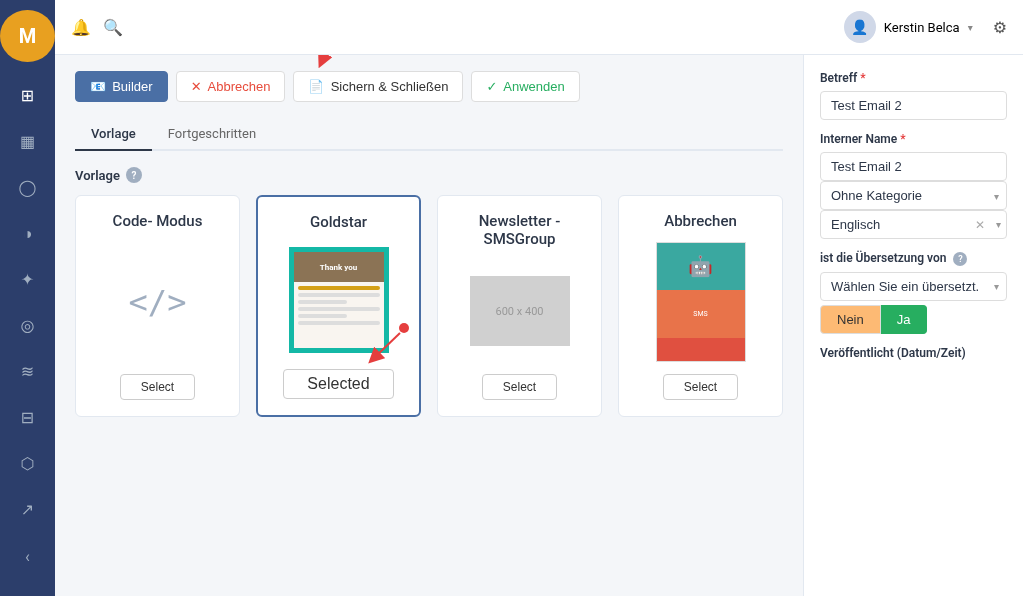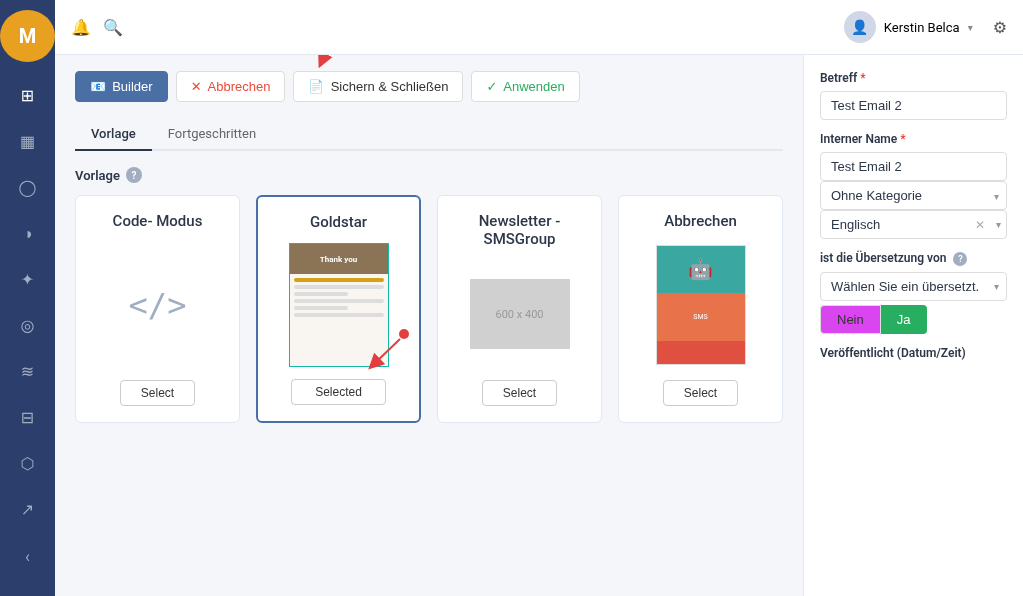--- a/index.html
+++ b/index.html
@@ -227,23 +227,23 @@
       display: flex;
       align-items: center;
       justify-content: center;
       color: #999;
       font-size: 11px;
     }
 
     
     .goldstar-preview {
       width: 100px;
-      height: 124px;
-      background: white;
-      border: 1px solid #14b8a6;
+      height: 106px;
+      background: white;
+      border: 5px solid #14b8a6;
       overflow: hidden;
       display: flex;
       flex-direction: column;
     }
     .gp-header { background: #8b7355; height: 30px; display: flex; align-items: center; justify-content: center; }
     .gp-header-text { color: white; font-size: 8px; font-weight: bold; }
     .gp-body { padding: 4px; background: #f9f5f0; flex: 1; }
     .gp-line { height: 4px; background: #ddd; margin-bottom: 3px; border-radius: 2px; }
     .gp-line.short { width: 60%; }
     .gp-line.gold { background: #d4a017; }
@@ -270,21 +270,21 @@
       background: white;
       font-size: 12px;
       cursor: pointer;
       color: #333;
     }
     .btn-selected {
       padding: 5px 23px;
       border: 1px solid #ccc;
       border-radius: 4px;
       background: white;
-      font-size: 12px;
+      font-size: 16px;
       cursor: pointer;
       color: #333;
     }
 
     
     .right-sidebar {
       width: 220px;
       background: white;
       border-left: 1px solid #e2e8f0;
       padding: 16px;
@@ -370,21 +370,21 @@
     .toggle-btn {
       padding: 6px 16px;
       border: 1px solid #ddd;
       background: white;
       font-size: 13px;
       cursor: pointer;
       color: #333;
     }
     .toggle-btn:first-child { border-radius: 4px 0 0 4px; }
     .toggle-btn:last-child { border-radius: 0 4px 4px 0; border-left: none; }
-    .toggle-btn.active-no { background: #d946ef; color: #333; }
+    .toggle-btn.active-no { background: #fdba74; color: #333; }
     .toggle-btn.active-yes { background: #27ae60; color: white; border-color: #27ae60; }
   </style>
 </head>
 <body>
 
 <div class="sidebar">
   <div class="sidebar-logo">M</div>
   <div class="sidebar-icon active">⊞</div>
   <div class="sidebar-icon">▦</div>
   <div class="sidebar-icon">◯</div>

